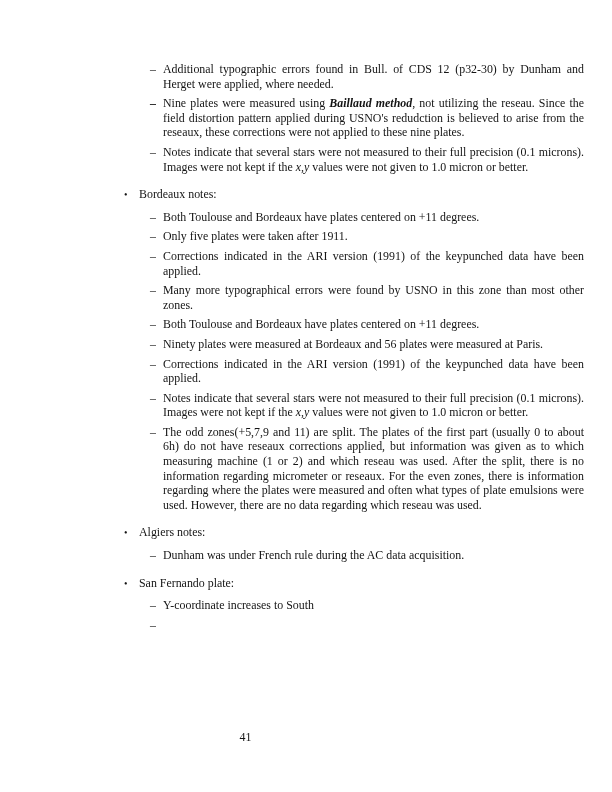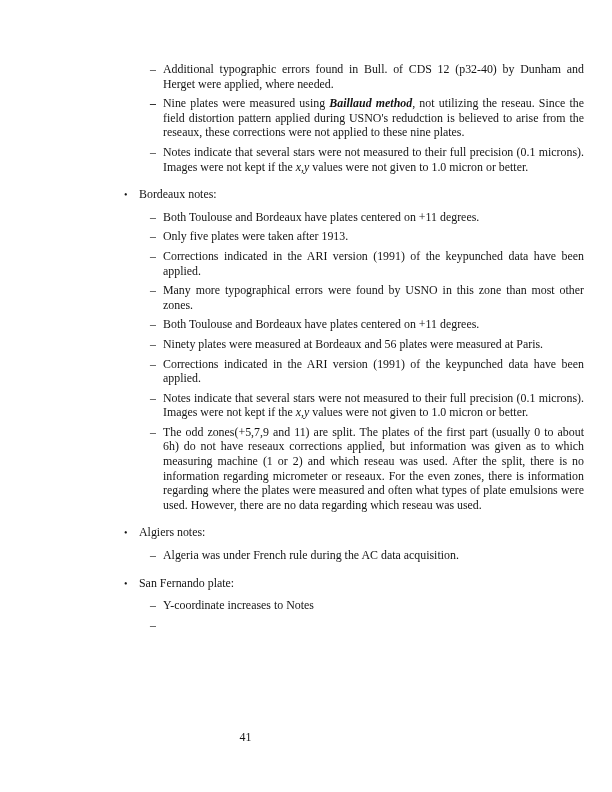--- a/index.html
+++ b/index.html
@@ -66,34 +66,34 @@
     text-align: center;
     font-size: 11.9px;
     line-height: 14.6px;
   }
 </style>
 </head>
 <body>
 
 <div class="page">
   <div class="content">
-      <div class="dash-item"><span class="dash-marker">–</span><span class="item-text"><span class="seg normal">Additional typographic errors found in Bull. of CDS 12 (p32-40) by Dunham and Herget were applied, where needed.</span></span></div>
+      <div class="dash-item"><span class="dash-marker">–</span><span class="item-text"><span class="seg normal">Additional typographic errors found in Bull. of CDS 12 (p32-30) by Dunham and Herget were applied, where needed.</span></span></div>
       <div class="dash-item"><span class="dash-marker">–</span></div>
       <div class="dash-item"><span class="dash-marker">–</span><span class="item-text"><span class="seg normal">Nine plates were measured using </span><span class="seg bolditalic">Baillaud method</span><span class="seg normal">, not utilizing the reseau. Since the field distortion pattern applied during USNO's redudction is believed to arise from the reseaux, these corrections were not applied to these nine plates.</span></span></div>
       <div class="dash-item"><span class="dash-marker">–</span><span class="item-text"><span class="seg normal">Notes indicate that several stars were not measured to their full precision (0.1 microns). Images were not kept if the </span><span class="seg math">x,y</span><span class="seg normal"> values were not given to 1.0 micron or better.</span></span></div>
       <div class="bullet-row"><span class="bullet-marker">•</span><span class="section-label">Bordeaux notes:</span></div>
       <div class="dash-item"><span class="dash-marker">–</span><span class="item-text"><span class="seg normal">Both Toulouse and Bordeaux have plates centered on +11 degrees.</span></span></div>
-      <div class="dash-item"><span class="dash-marker">–</span><span class="item-text"><span class="seg normal">Only five plates were taken after 1913.</span></span></div>
+      <div class="dash-item"><span class="dash-marker">–</span><span class="item-text"><span class="seg normal">Only five plates were taken after 1911.</span></span></div>
       <div class="dash-item"><span class="dash-marker">–</span><span class="item-text"><span class="seg normal">Corrections indicated in the ARI version (1991) of the keypunched data have been applied.</span></span></div>
       <div class="dash-item"><span class="dash-marker">–</span><span class="item-text"><span class="seg normal">Many more typographical errors were found by USNO in this zone than most other zones.</span></span></div>
       <div class="dash-item"><span class="dash-marker">–</span><span class="item-text"><span class="seg normal">Both Toulouse and Bordeaux have plates centered on +11 degrees.</span></span></div>
       <div class="dash-item"><span class="dash-marker">–</span><span class="item-text"><span class="seg normal">Ninety plates were measured at Bordeaux and 56 plates were measured at Paris.</span></span></div>
       <div class="dash-item"><span class="dash-marker">–</span><span class="item-text"><span class="seg normal">Corrections indicated in the ARI version (1991) of the keypunched data have been applied.</span></span></div>
       <div class="dash-item"><span class="dash-marker">–</span><span class="item-text"><span class="seg normal">Notes indicate that several stars were not measured to their full precision (0.1 microns). Images were not kept if the </span><span class="seg math">x,y</span><span class="seg normal"> values were not given to 1.0 micron or better.</span></span></div>
       <div class="dash-item"><span class="dash-marker">–</span><span class="item-text"><span class="seg normal">The odd zones(+5,7,9 and 11) are split. The plates of the first part (usually 0 to about 6h) do not have reseaux corrections applied, but information was given as to which measuring machine (1 or 2) and which reseau was used. After the split, there is no information regarding micrometer or reseaux. For the even zones, there is information regarding where the plates were measured and often what types of plate emulsions were used. However, there are no data regarding which reseau was used.</span></span></div>
       <div class="bullet-row"><span class="bullet-marker">•</span><span class="section-label">Algiers notes:</span></div>
-      <div class="dash-item"><span class="dash-marker">–</span><span class="item-text"><span class="seg normal">Algeria was under French rule during the AC data acquisition.</span></span></div>
+      <div class="dash-item"><span class="dash-marker">–</span><span class="item-text"><span class="seg normal">Dunham was under French rule during the AC data acquisition.</span></span></div>
       <div class="bullet-row"><span class="bullet-marker">•</span><span class="section-label">San Fernando plate:</span></div>
-      <div class="dash-item"><span class="dash-marker">–</span><span class="item-text"><span class="seg normal">Y-coordinate increases to Notes</span></span></div>
+      <div class="dash-item"><span class="dash-marker">–</span><span class="item-text"><span class="seg normal">Y-coordinate increases to South</span></span></div>
       <div class="dash-item"><span class="dash-marker">–</span></div>
     </div>
   <div class="page-number">41</div>
 </div>
 
 </body></html>

